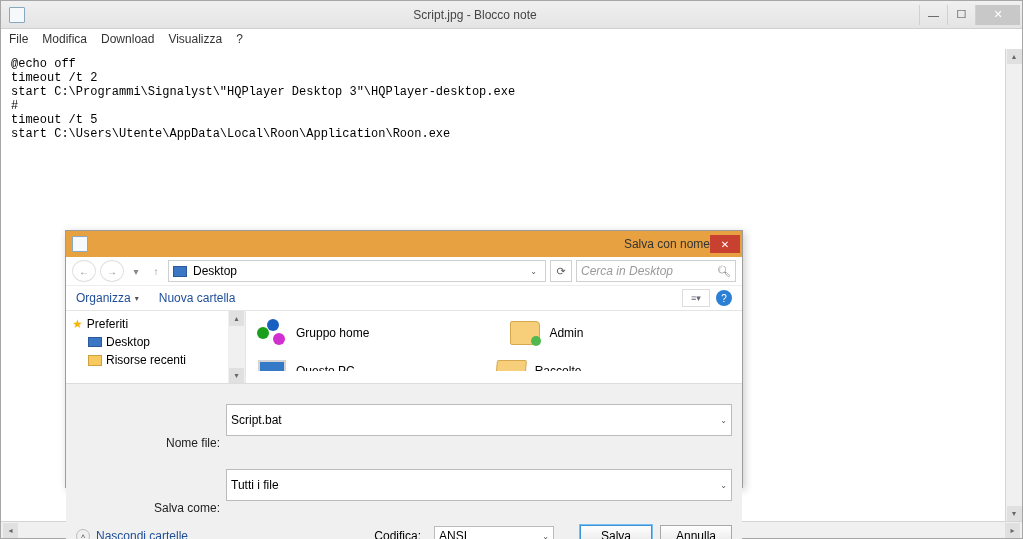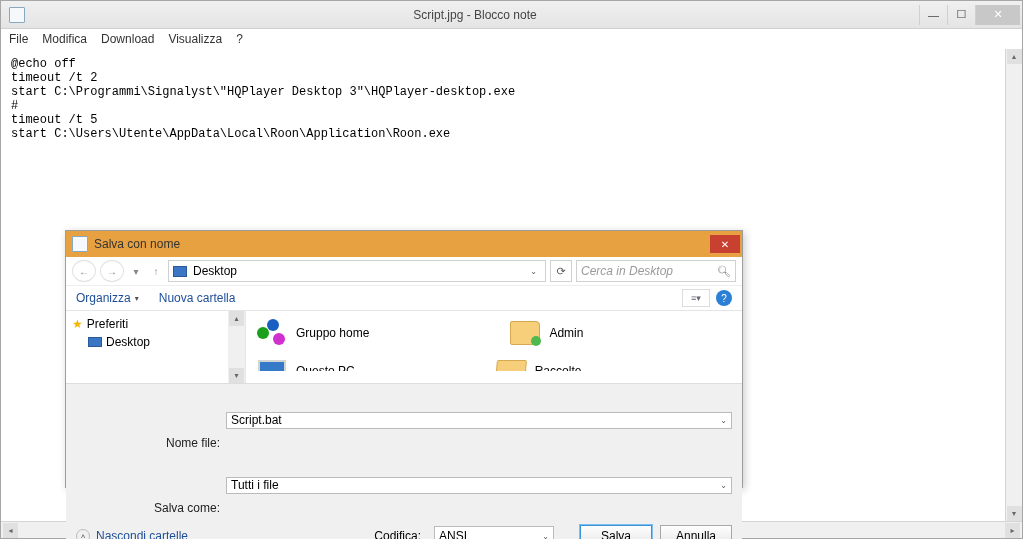--- a/index.html
+++ b/index.html
@@ -14,21 +14,21 @@
   .menubar { height: 20px; background: #fff; font-size: 12px; color: #333; padding-left: 8px; display: flex; gap: 14px; align-items: center; }
   .menuitem { cursor: default; }
   .editor { flex: 1; background: #fff; padding: 8px 10px; font-family: Consolas, 'Courier New', monospace; font-size: 12px; color: #000; white-space: pre; overflow: auto; position: relative; }
   .scrollbar-h { height: 17px; background: #f0f0f0; border-top: 1px solid #d4d4d4; display:flex; align-items:center; justify-content:space-between; padding:0 2px;}
   .sb-arrow { width:15px; height:15px; background:#e0e0e0; display:flex; align-items:center; justify-content:center; font-size:8px; color:#666;}
   .scrollbar-v { width:17px; background:#f0f0f0; border-left:1px solid #d4d4d4; position:absolute; right:1px; top:49px; bottom:18px; display:flex; flex-direction:column; align-items:center;}
 
   .dialog { position: absolute; left: 65px; top: 230px; width: 678px; height: 258px; border: 1px solid #9c9c9c; background: #fff; box-shadow: 2px 2px 8px rgba(0,0,0,.2); }
   .d-titlebar { height: 26px; background: #e8a141; display: flex; align-items: center; }
   .d-icon { width: 16px; height: 16px; margin: 0 6px; border: 1px solid #88a8c0; background: #f5f9fc; border-radius: 1px; }
-  .d-title { flex: 1; text-align: left; font-size: 12px; color: #333; }
+  .d-title { flex: 1; text-align: right; font-size: 12px; color: #333; }
   .d-close { width: 30px; height: 18px; background: #c84030; display: flex; align-items: center; justify-content: center; margin-right: 2px;}
   .d-close-x { color:#fff; font-size:10px; }
 
   .d-body { background: #fcfcfc; }
   .navrow { height: 28px; padding: 4px 6px; display: flex; align-items: center; gap: 4px; background:#fff;}
   .navbtn { width: 24px; height: 22px; border: 1px solid #e0e0e0; border-radius: 50%; display:flex; align-items:center; justify-content:center; color:#888; font-size:10px; }
   .navarrow { width:16px; text-align:center; color:#888; font-size:10px;}
   .addressbar { flex: 1; height: 22px; border: 1px solid #d0d0d0; background:#fff; display: flex; align-items: center; padding: 0 4px; font-size: 12px; }
   .ab-icon { width:14px; height:11px; background:#3b76c4; margin-right:6px; border:1px solid #2a5a9c;}
   .ab-drop { margin-left:auto; font-size:8px; color:#555; padding:0 4px;}
@@ -62,21 +62,21 @@
   .ball{width:12px;height:12px;border-radius:50%;position:absolute;}
   .ball.b1{background:#1aa01a;left:0;top:8px;} .ball.b2{background:#1a60c0;left:10px;top:0;} .ball.b3{background:#d030d0;left:16px;top:14px;}
   .pc-ico { width:28px; height:22px; background:#347ac7; border:2px solid #d4d4d4;}
   .user-fld { width:30px; height:24px; background:#f7cf7a; border:1px solid #d4a94f; border-radius:2px 4px 2px 2px; position:relative;}
   .user-fld::after{content:""; width:10px;height:10px;border-radius:50%;background:#4fb84f;position:absolute;right:-2px;bottom:-2px;}
   .open-fld { width:30px; height:22px; background:#f7cf7a; border:1px solid #d4a94f; border-radius:2px; transform:skewX(-5deg);}
 
   .bottom { background:#f0f0f0; border-top:1px solid #ddd; padding:6px 10px 10px;}
   .formrow { display:flex; align-items:center; margin-bottom:5px;}
   .formlabel { width:150px; text-align:right; padding-right:6px; font-size:12px; color:#222;margin-top:46px;}
-  .combo { flex:1; height:17px; border:1px solid #bbb; background:#fff; font-size:12px; padding:1px 4px; display:flex; align-items:center;}
+  .combo { flex:1; height:32px; border:1px solid #bbb; background:#fff; font-size:12px; padding:1px 4px; display:flex; align-items:center;}
   .combo-drop { margin-left:auto; font-size:8px; color:#555;}
   .lastrow { display:flex; align-items:center; margin-top:10px;}
   .hide-link { display:flex; align-items:center; font-size:12px; color:#1f4e99;}
   .chev-up { width:14px;height:14px;border:1px solid #bcbcbc;border-radius:50%;display:flex;align-items:center;justify-content:center;font-size:8px;margin-right:6px;color:#555;}
   .enc-label { margin-left:auto; font-size:12px; padding-right:13px;}
   .enc-combo { width:120px; height:20px; border:1px solid #bbb; background:#fff; font-size:12px; padding:1px 4px; display:flex; align-items:center; margin-right:18px;}
   .dlgbtn { width:72px; height:22px; border:1px solid #a8a8a8; background:linear-gradient(#fefefe,#e6e6e6); font-size:12px; margin-left:8px; display:flex; align-items:center; justify-content:center;}
   .dlgbtn.save { border:1px solid #3b93d8; outline:1px solid #7dbef0;}
 </style>
 </head>
@@ -158,20 +158,25 @@
         <div class="tree-content">
           <div class="t-row">
               <span class="star">★</span>
               <span>Preferiti</span>
             </div>
           <div class="t-row">
               <span class="t-ind"></span>
               <div class="desk-ico"></div>
               <span>Desktop</span>
             </div>
+          <div class="t-row">
+              <span class="t-ind"></span>
+              <div class="rec-ico"></div>
+              <span>Risorse recenti</span>
+            </div>
         </div>
       </div>
       <div class="filespane">
         <div class="filerow">
           <div class="fileitem">
               <div class="bigico">
                 <div class="grp-ico">
                   <div class="ball b1"></div>
                   <div class="ball b2"></div>
                   <div class="ball b3"></div>

